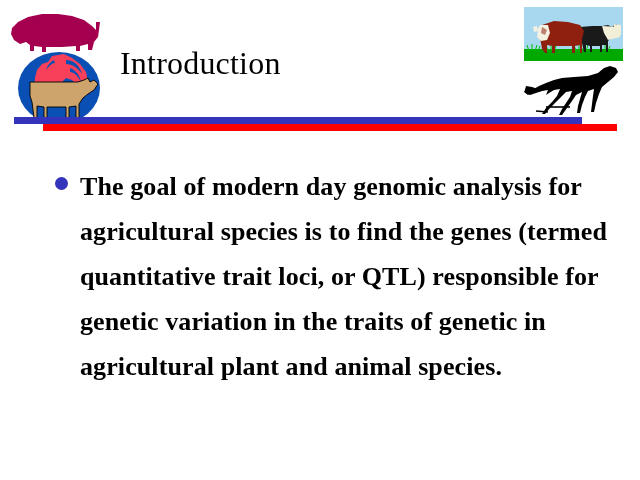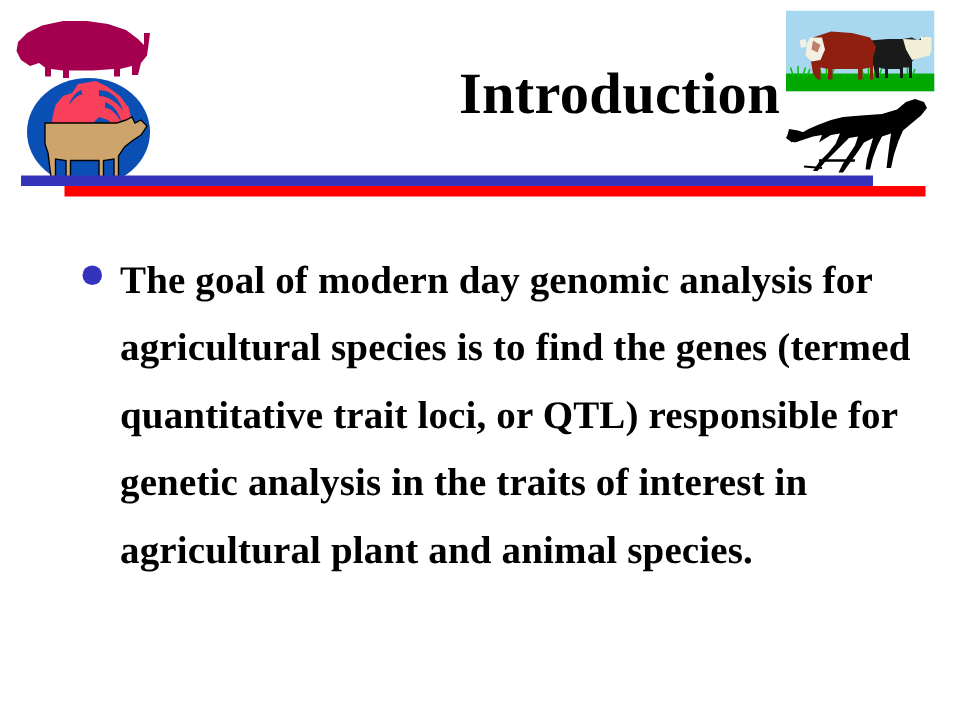--- a/index.html
+++ b/index.html
@@ -46,24 +46,24 @@
     width: 99px;
     height: 56px;
   }
 
   
   .slide-title {
     position: absolute;
     left: 120px;
     top: 44px;
     width: 400px;
-    text-align: right;
+    text-align: left;
     font-family: "Liberation Serif", serif;
-    font-weight: bold;
-    font-size: 39px;
+    font-weight: normal;
+    font-size: 32px;
     line-height: 38px;
     color: #000000;
     letter-spacing: 0.2px;
   }
 
   
   .bar-blue {
     position: absolute;
     left: 14px;
     top: 117px;
@@ -184,17 +184,17 @@
   </div>
 
   <div class="slide-title">Introduction</div>
 
   <div class="bar-blue"></div>
   <div class="bar-red"></div>
 
   <div class="body-block">
     <div class="bullet-row">
       <span class="bullet-dot"></span>
-      <p class="bullet-text">The goal of modern day genomic analysis for agricultural species is to find the genes (termed quantitative trait loci, or QTL) responsible for genetic analysis in the traits of interest in agricultural plant and animal species.</p>
+      <p class="bullet-text">The goal of modern day genomic analysis for agricultural species is to find the genes (termed quantitative trait loci, or QTL) responsible for genetic variation in the traits of genetic in agricultural plant and animal species.</p>
     </div>
   </div>
 
 </div>
 
 </body></html>

